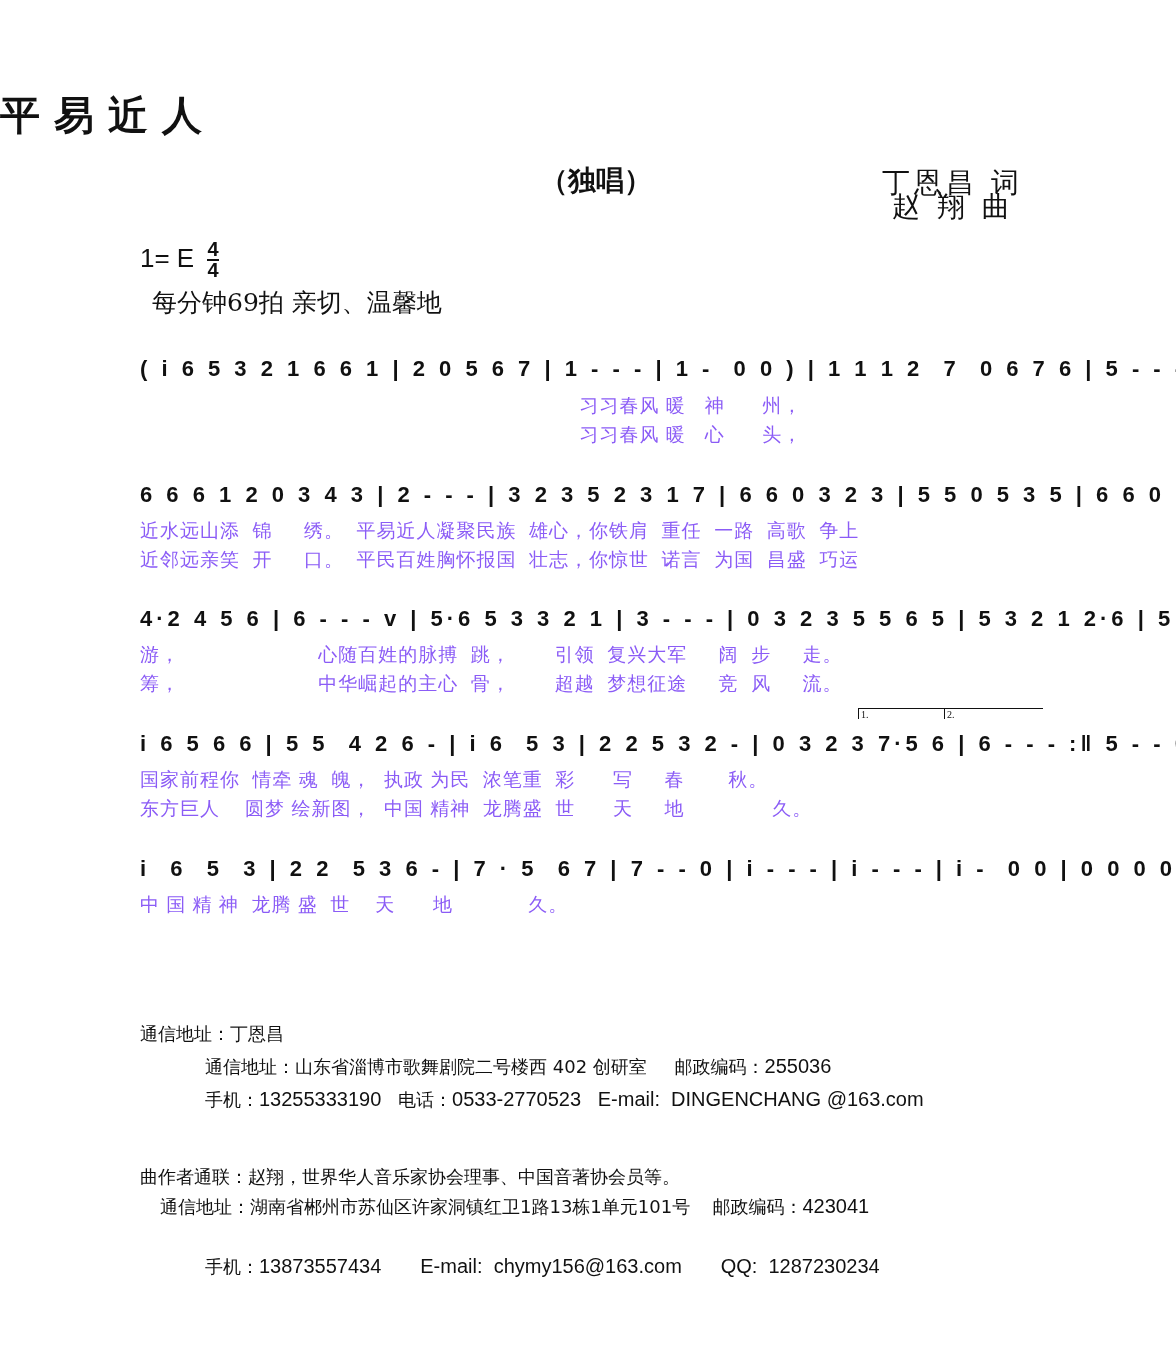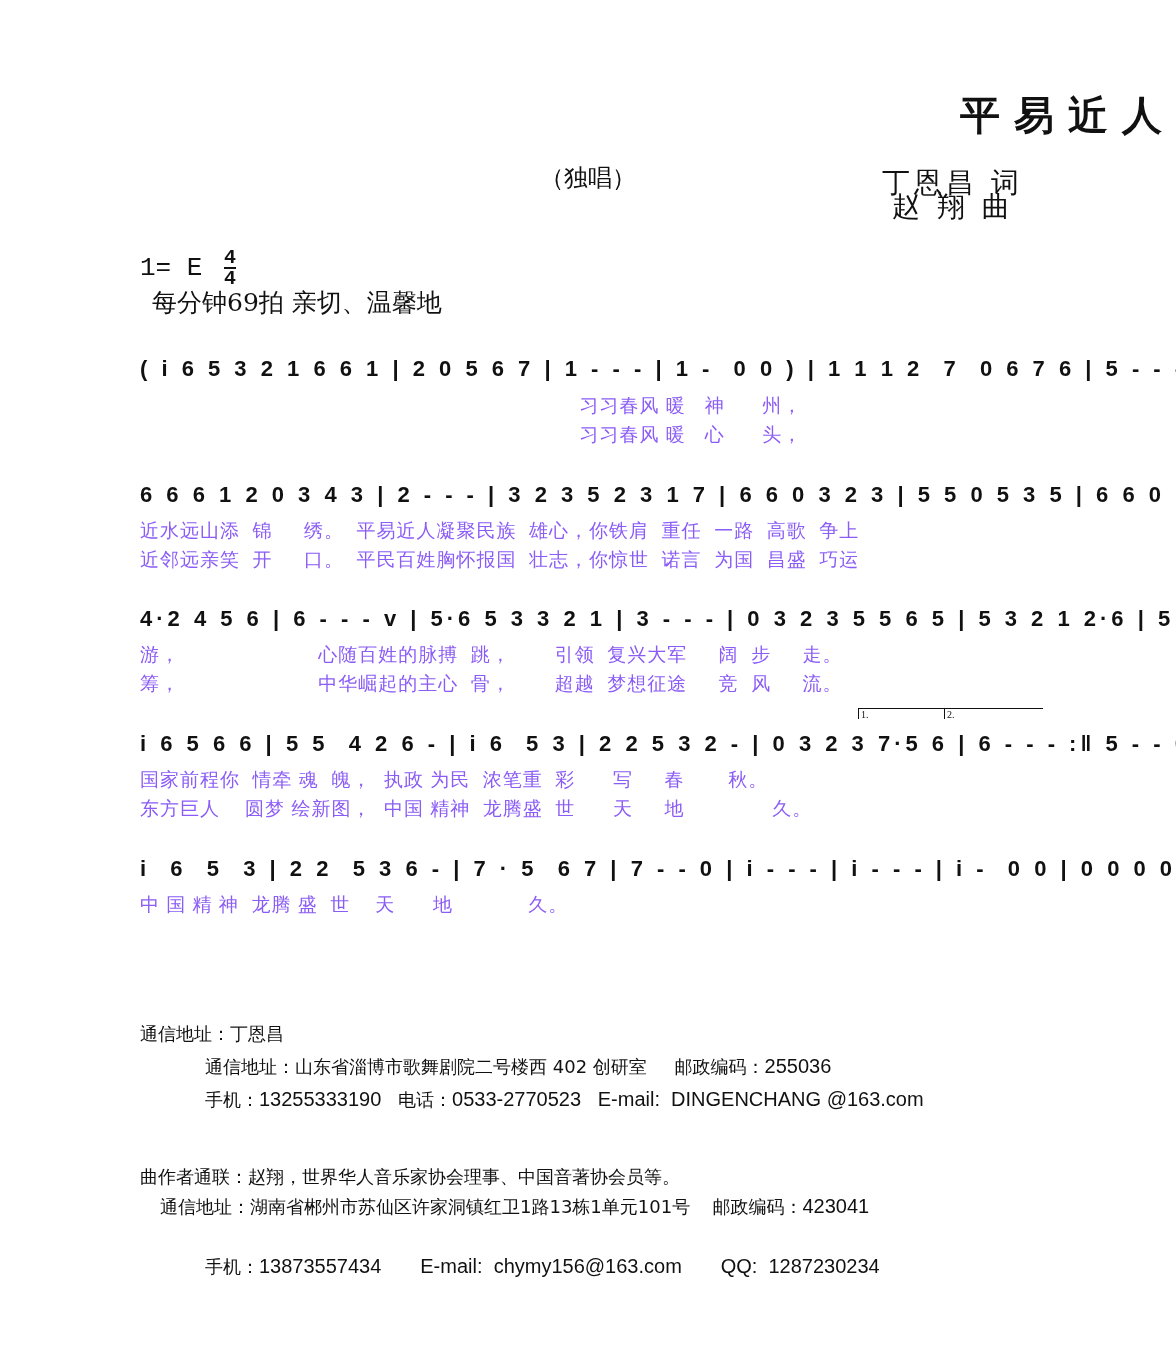--- a/index.html
+++ b/index.html
@@ -1,21 +1,21 @@
 <!DOCTYPE html>
 <html><head>
 <meta charset="utf-8">
 <style>
   html, body { margin:0; padding:0; background:#ffffff; }
   body { width:1176px; height:1350px; position:relative; overflow:hidden; color:#111; font-family:"DejaVu Serif", serif; }
   .abs { position:absolute; white-space:nowrap; }
-  .title { left:0; width:1176px; top:88px; text-align:right; font-size:40px; letter-spacing:14px; font-family:"DejaVu Serif", serif; font-weight:bold; }
-  .subtitle { left:540px; top:162px; font-size:24px; }
+  .title { left:0; width:1176px; top:88px; text-align:left; font-size:40px; letter-spacing:14px; font-family:"DejaVu Serif", serif; font-weight:bold; }
+  .subtitle { left:540px; top:162px; font-size:28px;font-weight:bold; }
   .credit { left:882px; font-size:28px; letter-spacing:4px; }
-  .key { left:140px; top:248px; font-size:26px; font-family:Liberation Mono, monospace; }
+  .key { left:140px; top:240px; font-size:26px; font-family:Liberation Sans, sans-serif; }
   .timesig { display:inline-block; vertical-align:middle; text-align:center; font-size:20px; line-height:19px; font-weight:bold; margin-left:6px; }
   .tempo { left:140px; top:286px; font-size:25px;margin-left:12px; }
   .staff { position:absolute; left:140px; font-family:"Liberation Sans", sans-serif; font-weight:bold; font-size:22px; letter-spacing:4px; white-space:pre; }
   .lyric { position:absolute; left:140px; font-family:Liberation Sans, sans-serif; font-size:19px; white-space:pre; letter-spacing:1px; color:#8b5cf6; }
   .info { position:absolute; font-family:"Liberation Sans", sans-serif; font-size:20px; white-space:pre; color:#111; }
   .info .cn { font-family:"DejaVu Sans", sans-serif; font-size:18px; }
 </style>
 </head>
 <body>
 

